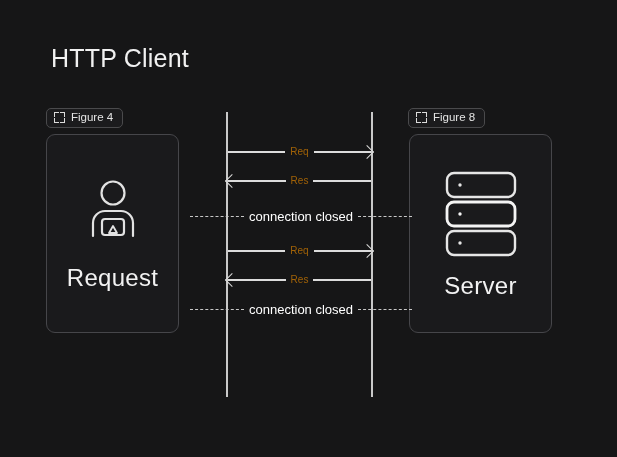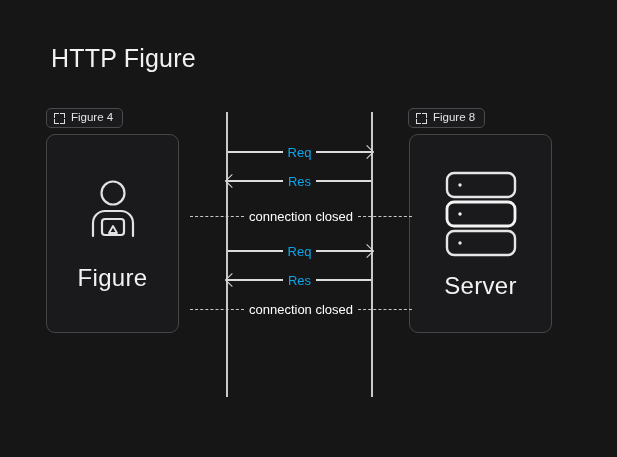--- a/index.html
+++ b/index.html
@@ -33,21 +33,21 @@
     letter-spacing: 0.2px;
     color: #f1f1f1;
     line-height: 1;
     white-space: nowrap;
   }
 
   
   .fig-badge {
     position: absolute;
     display: inline-flex;
-    align-items: flex-end;
+    align-items: center;
     gap: 6px;
     padding: 3px 9px 3px 7px;
     border: 1px solid #4a4a4c;
     border-radius: 5px;
     background: #1b1b1d;
     font-size: 11.5px;
     color: #e3e3e3;
     line-height: 1;
     white-space: nowrap;
     z-index: 6;
@@ -118,22 +118,22 @@
     position: absolute;
     left: 228px;
     width: 143px;
     height: 22px;
     display: flex;
     align-items: center;
     justify-content: center;
     z-index: 3;
   }
   .msg-text {
-    font-size: 13px;
-    color: #0ea5e9;
+    font-size: 10px;
+    color: #a16207;
     line-height: 1;
     padding: 0 5px;
     white-space: nowrap;
   }
   .msg-line {
     flex: 1 1 auto;
     height: 1.6px;
     background: #dcdcdc;
     position: relative;
   }
@@ -186,21 +186,21 @@
     line-height: 1;
     padding: 0 5px;
     white-space: nowrap;
   }
 </style>
 </head>
 <body>
 
 <div id="stage">
 
-  <div class="page-title">HTTP Figure</div>
+  <div class="page-title">HTTP Client</div>
 
   <div class="fig-badge" id="badge-client">
     <span class="frame-icon">
       <i></i>
         <i></i>
         <i></i>
         <i></i>
     </span>
     <span class="fig-label">Figure 4</span>
   </div>
@@ -215,21 +215,21 @@
     <span class="fig-label">Figure 8</span>
   </div>
 
   <div class="node-card" id="card-client">
     <svg class="client-icon" viewBox="0 0 56 62" fill="none">
       <circle cx="28" cy="15" r="11.5" stroke="#e2e2e2" stroke-width="2.2"></circle>
       <path d="M8 58 V45 C8 38.4 13.4 33 20 33 H36 C42.6 33 48 38.4 48 45 V58" stroke="#e2e2e2" stroke-width="2.2" stroke-linecap="round"></path>
       <rect x="17" y="41" width="22" height="16" rx="3" stroke="#e2e2e2" stroke-width="2.2" fill="#1a1a1c"></rect>
       <path d="M28 48 L32 55 H24 Z" stroke="#e2e2e2" stroke-width="1.8" stroke-linejoin="round" fill="none"></path>
     </svg>
-    <div class="node-label">Figure</div>
+    <div class="node-label">Request</div>
   </div>
 
   <div class="node-card" id="card-server">
     <svg class="server-icon" viewBox="0 0 76 88" fill="none">
       <rect x="4" y="3" width="68" height="24" rx="7" stroke="#e6e6e6" stroke-width="2.4"></rect>
       <circle cx="17" cy="15" r="1.7" fill="#e6e6e6"></circle>
       <rect x="4" y="32" width="68" height="24" rx="7" stroke="#f4f4f4" stroke-width="2.8"></rect>
       <circle cx="17" cy="44" r="1.7" fill="#f4f4f4"></circle>
       <rect x="4" y="61" width="68" height="24" rx="7" stroke="#e6e6e6" stroke-width="2.4"></rect>
       <circle cx="17" cy="73" r="1.7" fill="#e6e6e6"></circle>

